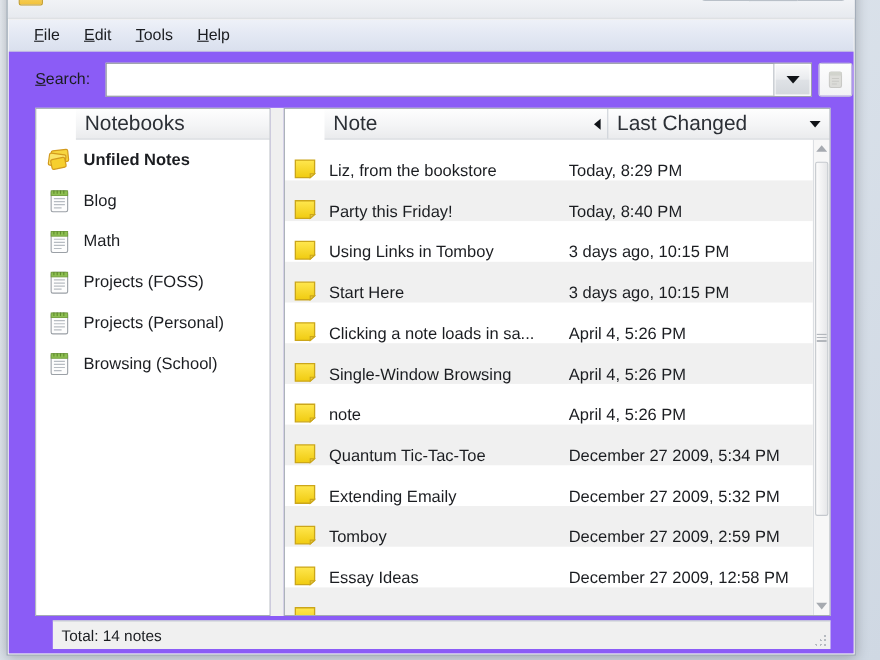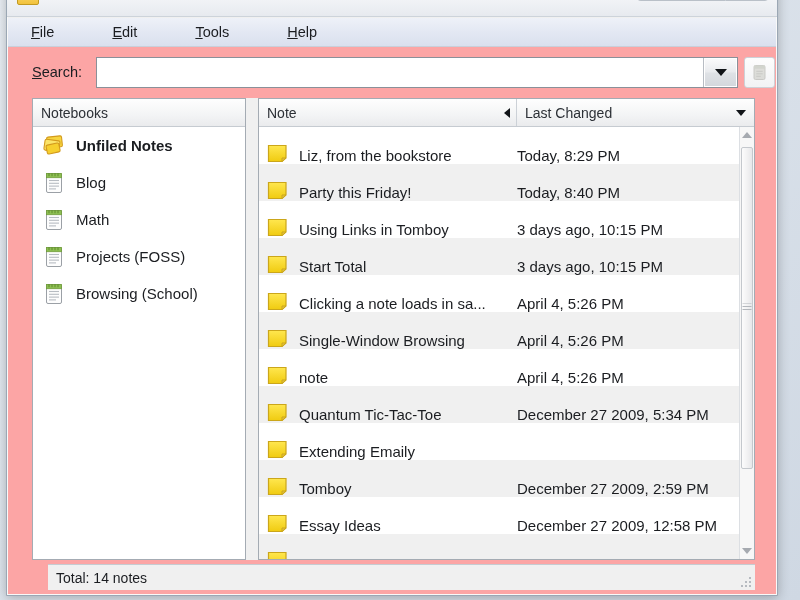--- a/index.html
+++ b/index.html
@@ -70,34 +70,33 @@
   .winbtn:last-child  { border-radius: 0 4px 4px 0; border-right: 1px solid #b9c0c8; }
 
   
   #menubar {
     position: absolute; left: 1px; right: 1px; top: 47px; height: 29px;
     background: linear-gradient(to bottom, #eef1f8 0%, #e3e8f3 50%, #dae0ee 100%);
     border-bottom: 1px solid #c9cfda;
     box-sizing: border-box;
     display: flex; align-items: center;
     padding-left: 12px;
-    gap: 36px;
   }
   .menu-item {
     font-size: 14.5px; color: #1b1d21;
     padding: 3px 11px;
     cursor: default;
     white-space: nowrap;
   }
   .menu-item .mn { text-decoration: underline; }
 
   
   #clientarea {
     position: absolute; left: 1px; right: 1px; top: 76px; bottom: 1px;
-    background: #fca5a5;
+    background: #8b5cf6;
   }
 
   
   #searchrow {
     position: absolute; left: 0; right: 0; top: 0; height: 51px;
   }
   #search-label {
     position: absolute; left: 24px; top: 17px;
     font-size: 14.5px; color: #1b1d21;
   }
@@ -162,22 +161,23 @@
     background: #f0f0f0;
   }
   #notes-pane { left: 250px; right: 21px; }
 
   .pane-header {
     height: 28px;
     background: linear-gradient(to bottom, #fefefe 0%, #f4f5f6 55%, #eaebed 100%);
     border-bottom: 1px solid #c6cbd1;
     box-sizing: border-box;
     display: flex; align-items: center;
-    font-size: 14px; color: #2c3036;
+    font-size: 19px; color: #2c3036;
     position: relative;
+    margin-left: 36px;
   }
   .pane-header .ph-label { padding-left: 8px; }
 
   
   #notebooks-list { position: absolute; top: 28px; left: 0; right: 0; bottom: 0; background: #fff; }
   .nb-row {
     height: 37px;
     display: flex; align-items: center;
     padding-left: 8px;
     font-size: 15px; color: #1b1d21;
@@ -437,20 +437,39 @@
       <line x1="14" y1="3.2" x2="14" y2="6.2"></line>
                       <line x1="17" y1="3.2" x2="17" y2="6.2"></line>
     </g>
     <g stroke="#b7bcc2" stroke-width="1.1">
       <line x1="8" y1="10.5" x2="18" y2="10.5"></line>
                       <line x1="8" y1="13.3" x2="18" y2="13.3"></line>
       <line x1="8" y1="16.1" x2="18" y2="16.1"></line>
                       <line x1="8" y1="18.9" x2="15" y2="18.9"></line>
     </g>
   </svg></span>
+                <span>Projects (Personal)</span>
+              </div>
+              <div class="nb-row">
+                <span class="nb-icon"><svg width="26" height="26" viewBox="0 0 26 26">
+    <rect x="5.5" y="3.5" width="15" height="19" rx="1.5" fill="#fdfdfd" stroke="#9ba0a6" stroke-width="1"></rect>
+    <rect x="5.5" y="3.5" width="15" height="4.2" fill="#8dbf52" stroke="#6f9c3a" stroke-width=".8"></rect>
+    <g stroke="#5f8a2d" stroke-width="1">
+      <line x1="8" y1="3.2" x2="8" y2="6.2"></line>
+                      <line x1="11" y1="3.2" x2="11" y2="6.2"></line>
+      <line x1="14" y1="3.2" x2="14" y2="6.2"></line>
+                      <line x1="17" y1="3.2" x2="17" y2="6.2"></line>
+    </g>
+    <g stroke="#b7bcc2" stroke-width="1.1">
+      <line x1="8" y1="10.5" x2="18" y2="10.5"></line>
+                      <line x1="8" y1="13.3" x2="18" y2="13.3"></line>
+      <line x1="8" y1="16.1" x2="18" y2="16.1"></line>
+                      <line x1="8" y1="18.9" x2="15" y2="18.9"></line>
+    </g>
+  </svg></span>
                 <span>Browsing (School)</span>
               </div>
             </div>
         </div>
 
         <div id="splitter"></div>
 
         <div class="pane" id="notes-pane">
           <div class="pane-header" id="notes-header">
             <div id="col-note">
@@ -510,21 +529,21 @@
                 <span class="note-icon"><svg width="22" height="20" viewBox="0 0 22 20">
     <path d="M1.5 1.5 H19 V14 L15 17.5 H1.5 Z" fill="url(#gN)" stroke="#cba61a" stroke-width="1.2"></path>
     <path d="M19 14 L15 17.5 V14 Z" fill="#e6c743" stroke="#cba61a" stroke-width="1"></path>
     <defs>
                       <linearGradient id="gN" x1="0" y1="0" x2="0" y2="1">
       <stop offset="0" stop-color="#ffe74f"></stop>
                         <stop offset="1" stop-color="#f0cb10"></stop>
     </linearGradient>
                     </defs>
   </svg></span>
-                <span class="note-title">Start Total</span>
+                <span class="note-title">Start Here</span>
                 <span class="note-date">3 days ago, 10:15 PM</span>
               </div>
               <div class="note-row">
                 <span class="note-icon"><svg width="22" height="20" viewBox="0 0 22 20">
     <path d="M1.5 1.5 H19 V14 L15 17.5 H1.5 Z" fill="url(#gN)" stroke="#cba61a" stroke-width="1.2"></path>
     <path d="M19 14 L15 17.5 V14 Z" fill="#e6c743" stroke="#cba61a" stroke-width="1"></path>
     <defs>
                       <linearGradient id="gN" x1="0" y1="0" x2="0" y2="1">
       <stop offset="0" stop-color="#ffe74f"></stop>
                         <stop offset="1" stop-color="#f0cb10"></stop>
@@ -581,20 +600,21 @@
     <path d="M1.5 1.5 H19 V14 L15 17.5 H1.5 Z" fill="url(#gN)" stroke="#cba61a" stroke-width="1.2"></path>
     <path d="M19 14 L15 17.5 V14 Z" fill="#e6c743" stroke="#cba61a" stroke-width="1"></path>
     <defs>
                       <linearGradient id="gN" x1="0" y1="0" x2="0" y2="1">
       <stop offset="0" stop-color="#ffe74f"></stop>
                         <stop offset="1" stop-color="#f0cb10"></stop>
     </linearGradient>
                     </defs>
   </svg></span>
                 <span class="note-title">Extending Emaily</span>
+                <span class="note-date">December 27 2009, 5:32 PM</span>
               </div>
               <div class="note-row alt">
                 <span class="note-icon"><svg width="22" height="20" viewBox="0 0 22 20">
     <path d="M1.5 1.5 H19 V14 L15 17.5 H1.5 Z" fill="url(#gN)" stroke="#cba61a" stroke-width="1.2"></path>
     <path d="M19 14 L15 17.5 V14 Z" fill="#e6c743" stroke="#cba61a" stroke-width="1"></path>
     <defs>
                       <linearGradient id="gN" x1="0" y1="0" x2="0" y2="1">
       <stop offset="0" stop-color="#ffe74f"></stop>
                         <stop offset="1" stop-color="#f0cb10"></stop>
     </linearGradient>

